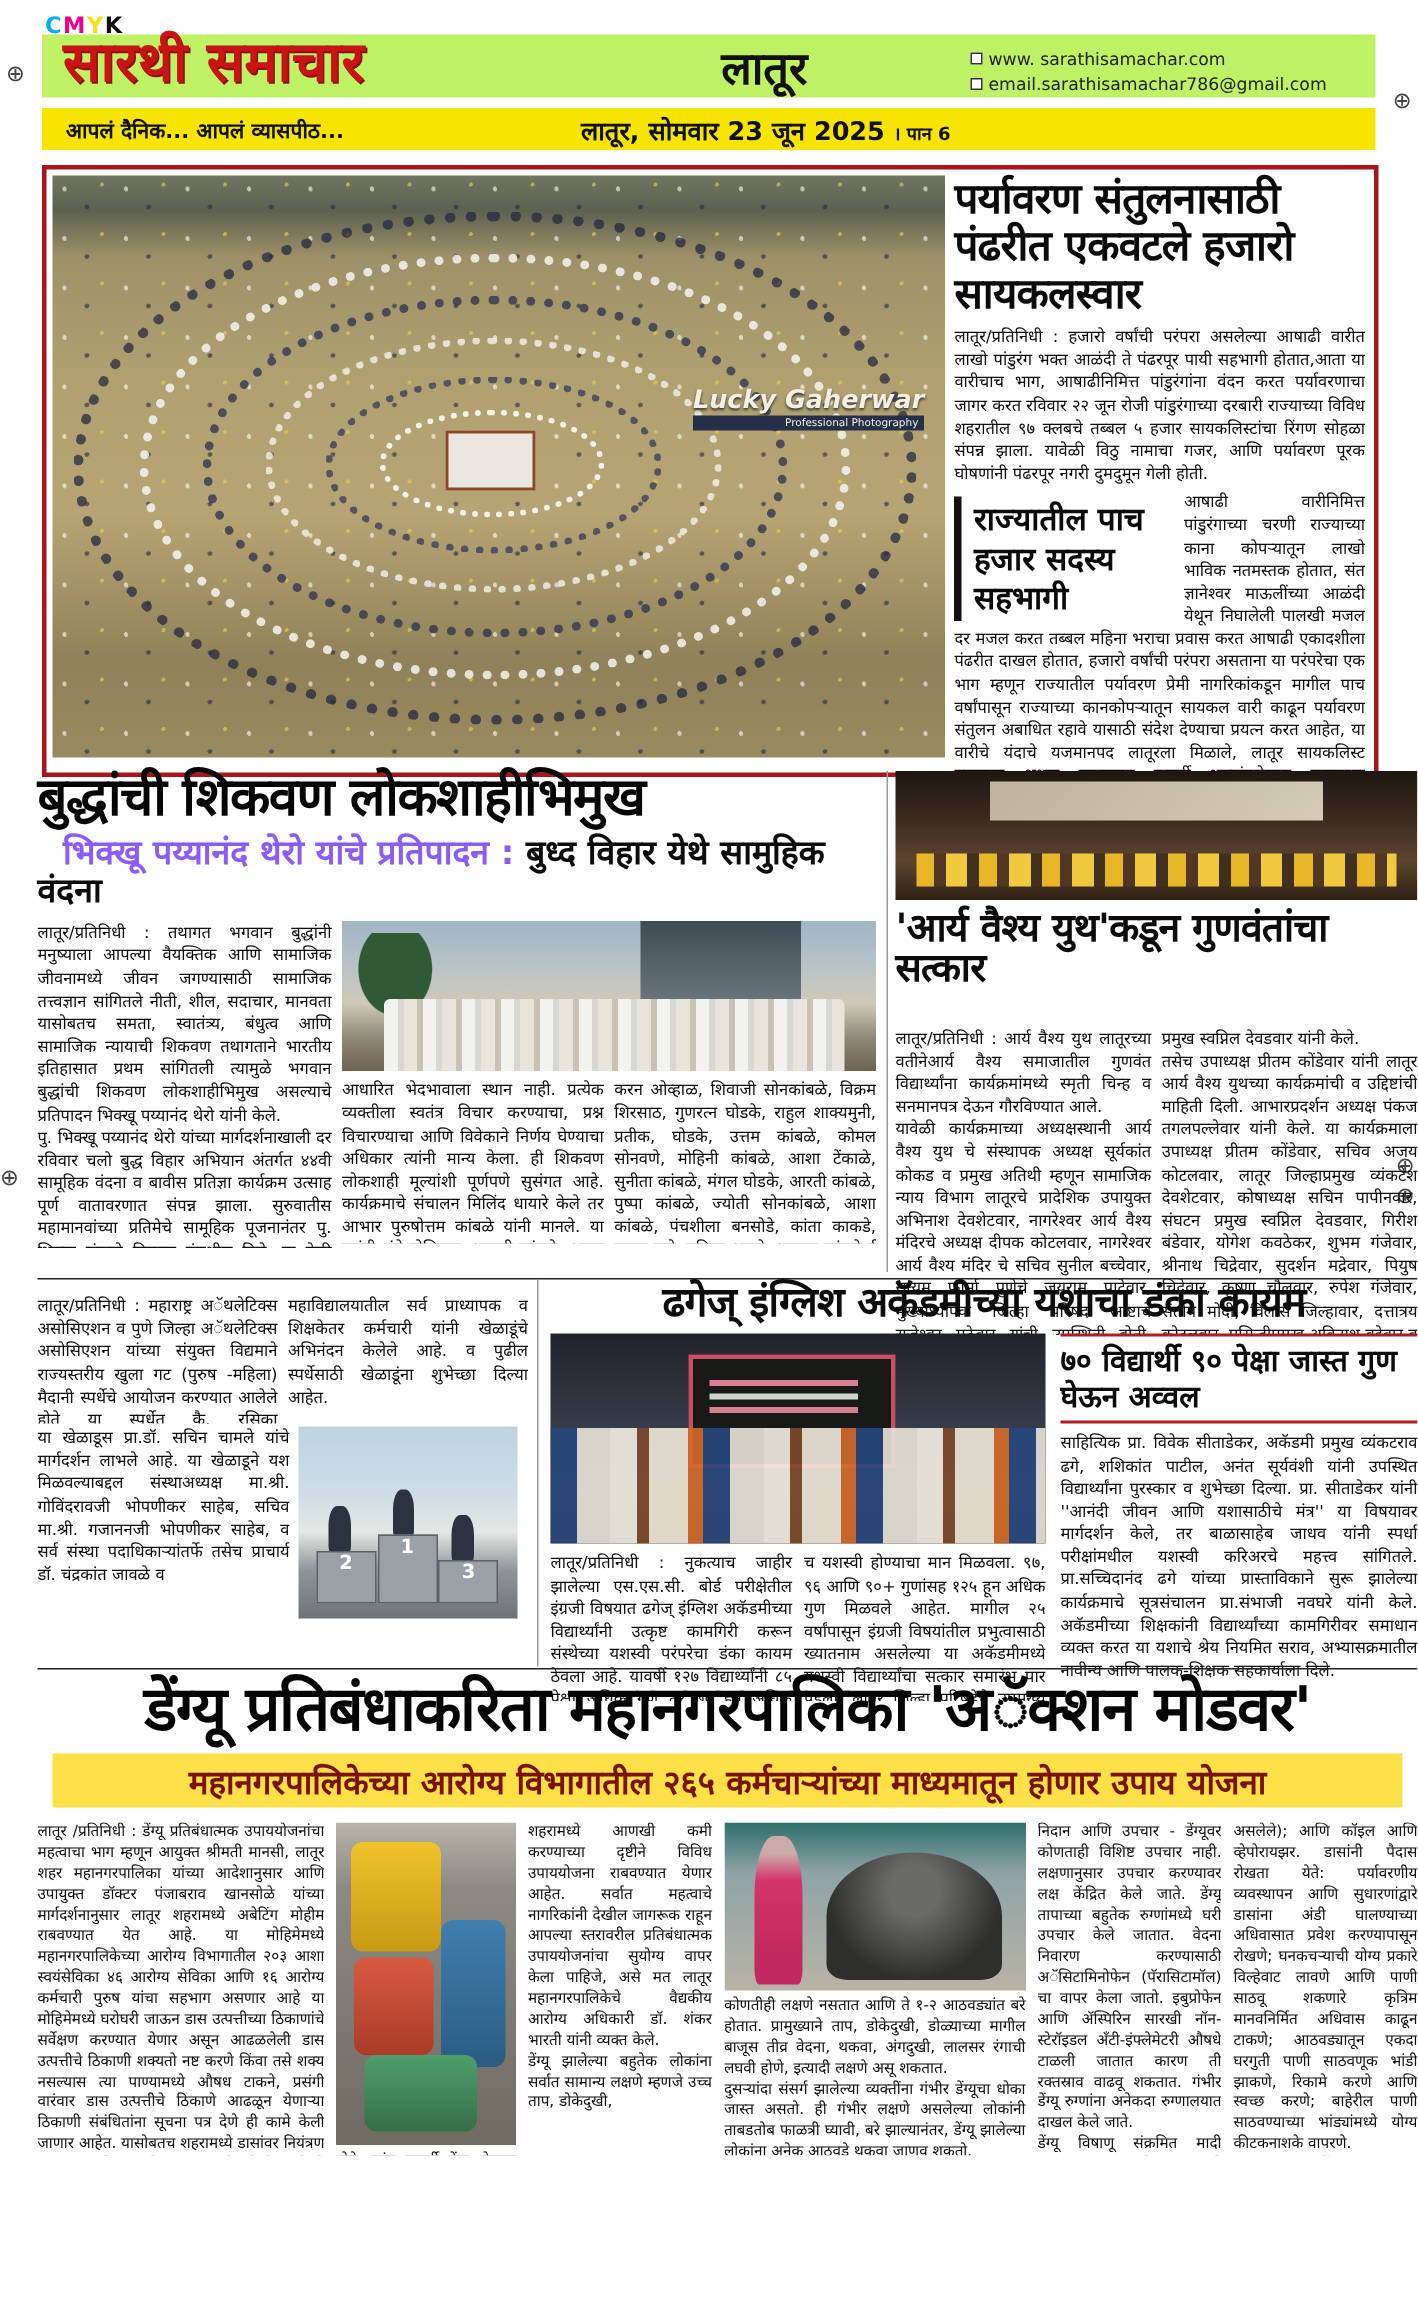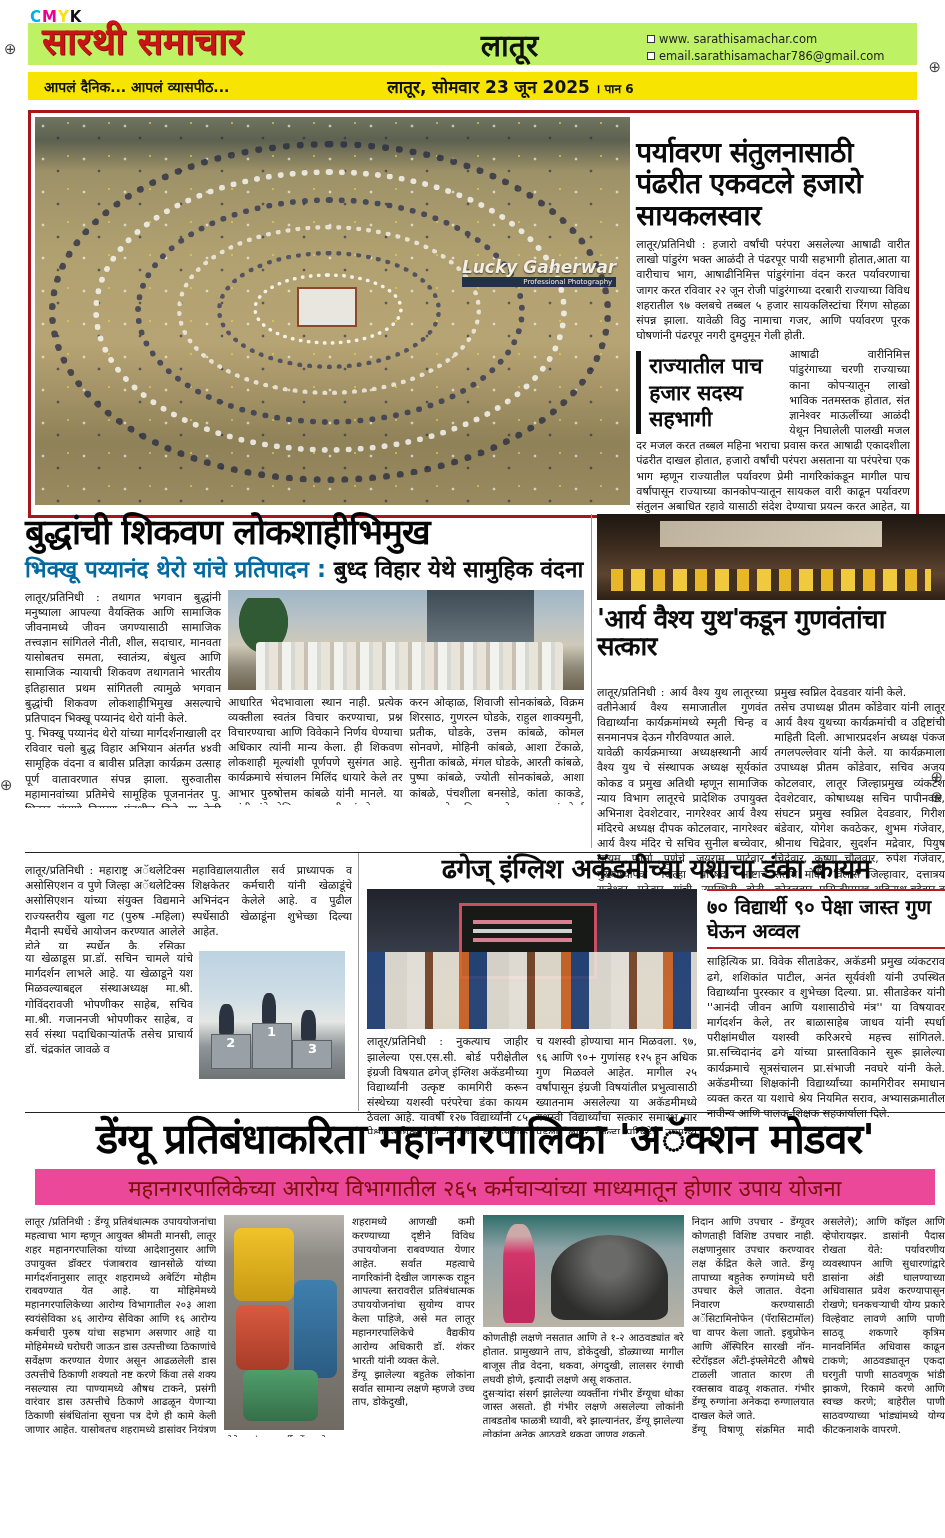--- a/index.html
+++ b/index.html
@@ -26,32 +26,32 @@
     background:linear-gradient(180deg,#6f7560 0%,#5d6150 6%,#9d9168 14%,#b0a070 34%,#b7a474 58%,#8f8158 84%,#9a8a60 100%);}
   .a1-photo .dots{position:absolute;inset:0;opacity:.8;background-image:
      radial-gradient(circle 1.6px at 8px 9px, rgba(255,255,255,.75) 95%, transparent 100%),
      radial-gradient(circle 1.6px at 23px 21px, rgba(40,45,70,.8) 95%, transparent 100%),
      radial-gradient(circle 1.4px at 33px 6px, rgba(230,210,80,.8) 95%, transparent 100%);
      background-size:41px 33px;}
   .ring{position:absolute;border-radius:50%;}
   .wm{position:absolute;right:14px;top:36%;text-align:right;color:#f3efe2;}
   .wm .l1{font-size:17px;font-style:italic;font-weight:bold;text-shadow:0 1px 2px #333;}
   .wm .l2{font-size:7px;background:#24304a;padding:1px 4px;}
-  .a1-col{width:275px;padding:24px 6px 4px 2px;}
+  .a1-col{width:275px;padding:4px 6px 4px 2px;}
   .a1-h{font-size:28px;line-height:1.12;font-weight:bold;color:#0b0b0b;letter-spacing:-.5px;}
   .bodytxt{font-size:11px;line-height:1.38;text-align:justify;white-space:pre-line;}
   .a1-body{height:300px;overflow:hidden;margin-top:6px;}
   .pullq{float:left;width:132px;margin:4px 8px 2px 0;padding:2px 0 2px 8px;border-left:5px solid #111;
      font-size:21px;line-height:1.25;font-weight:bold;color:#0b0b0b;}
   
   .row2{position:absolute;left:25px;top:514px;width:920px;height:334px;display:flex;}
   .buddha{width:565px;border-right:1px solid #999;padding-right:5px;}
   .b-h{font-size:35px;font-weight:bold;line-height:1.05;letter-spacing:-1px;color:#050505;}
   .b-sub{margin-top:6px;font-size:22.5px;font-weight:bold;line-height:1.1;}
-  .b-sub .red{color:#0369a1;}
+  .b-sub .red{color:#8b5cf6;margin-left:17px;}
   .b-body{display:flex;gap:7px;margin-top:8px;height:218px;overflow:hidden;}
   .b-c1{width:196px;}
   .b-right{width:356px;}
   .photo{position:relative;overflow:hidden;}
   .ph-buddha{width:356px;height:100px;background:linear-gradient(180deg,#9fb6c6 0%,#b9c3c6 30%,#cfc9b8 55%,#8e8878 78%,#6d6350 100%);}
   .ph-buddha .bldg{position:absolute;left:56%;top:0;width:30%;height:70%;background:linear-gradient(180deg,#3e4c55,#76828a);}
   .ph-buddha .crowd{position:absolute;left:8%;bottom:0;width:86%;height:48%;background:
      repeating-linear-gradient(90deg,#f2f2ee 0 9px,#d8d8d2 9px 13px,#e9e4da 13px 22px,#c9c2b4 22px 26px);border-radius:4px 4px 0 0;}
   .ph-buddha .tree{position:absolute;left:2%;top:8%;width:16%;height:60%;background:radial-gradient(ellipse at 50% 40%,#2f5a33 60%,transparent 62%);}
   .b-cols{display:flex;gap:7px;margin-top:5px;height:110px;overflow:hidden;}
@@ -88,21 +88,21 @@
   .ph-acad .ppl{position:absolute;left:0;bottom:0;width:100%;height:55%;background:
      repeating-linear-gradient(90deg,#26467e 0 18px,#e8e4da 18px 40px,#f3efe6 40px 58px,#7d4a2c 58px 66px,#efe9da 66px 92px,#d46a2a 92px 102px);opacity:.9;}
   .acad-2cols{display:flex;gap:8px;margin-top:5px;height:100px;overflow:hidden;}
   .acad-2cols>div{flex:1;}
   .acad-right{flex:1;}
   .acad-sub{font-size:20px;font-weight:bold;line-height:1.2;border-top:2px solid #b21d1d;border-bottom:2px solid #b21d1d;padding:4px 0;}
   .acad-rbody{margin-top:5px;height:172px;overflow:hidden;}
   
   .dengue{position:absolute;left:25px;top:1112px;width:920px;height:400px;border-top:1.5px solid #222;}
   .den-h{font-size:41px;font-weight:bold;text-align:center;letter-spacing:-1px;line-height:1.1;padding-top:4px;color:#050505;}
-  .den-sub{margin:7px 10px 0 10px;background:#ec4899;color:#7a1208;font-size:22px;font-weight:normal;text-align:center;padding:3px 0;}
+  .den-sub{margin:7px 10px 0 10px;background:#fde047;color:#7a1208;font-size:22px;font-weight:bold;text-align:center;padding:3px 0;}
   .den-cols{display:flex;gap:8px;margin-top:10px;height:318px;overflow:hidden;}
   .den-c{overflow:hidden;}
   .ph-drums{width:100%;height:215px;background:linear-gradient(180deg,#b8b4ac 0%,#8d8a84 20%,#6f6a62 100%);}
   .ph-drums .cyl{position:absolute;border-radius:8px;}
   .ph-tank{width:100%;height:112px;background:linear-gradient(180deg,#2e6f6a 0%,#8fa3a6 30%,#b9b3a6 100%);}
   .ph-tank .tank{position:absolute;left:34%;top:18%;width:58%;height:76%;background:radial-gradient(ellipse at 50% 30%,#6a6a68 20%,#2e2e2c 70%);border-radius:50% 50% 12% 12%;}
   .ph-tank .lady{position:absolute;left:10%;top:8%;width:16%;height:88%;background:linear-gradient(180deg,#caa 12%,#d2356a 30%,#c12a5e 80%);border-radius:40% 40% 10% 10%;}
   .den-txt{font-size:10.2px;line-height:1.36;text-align:justify;white-space:pre-line;}
 </style>
 </head>

